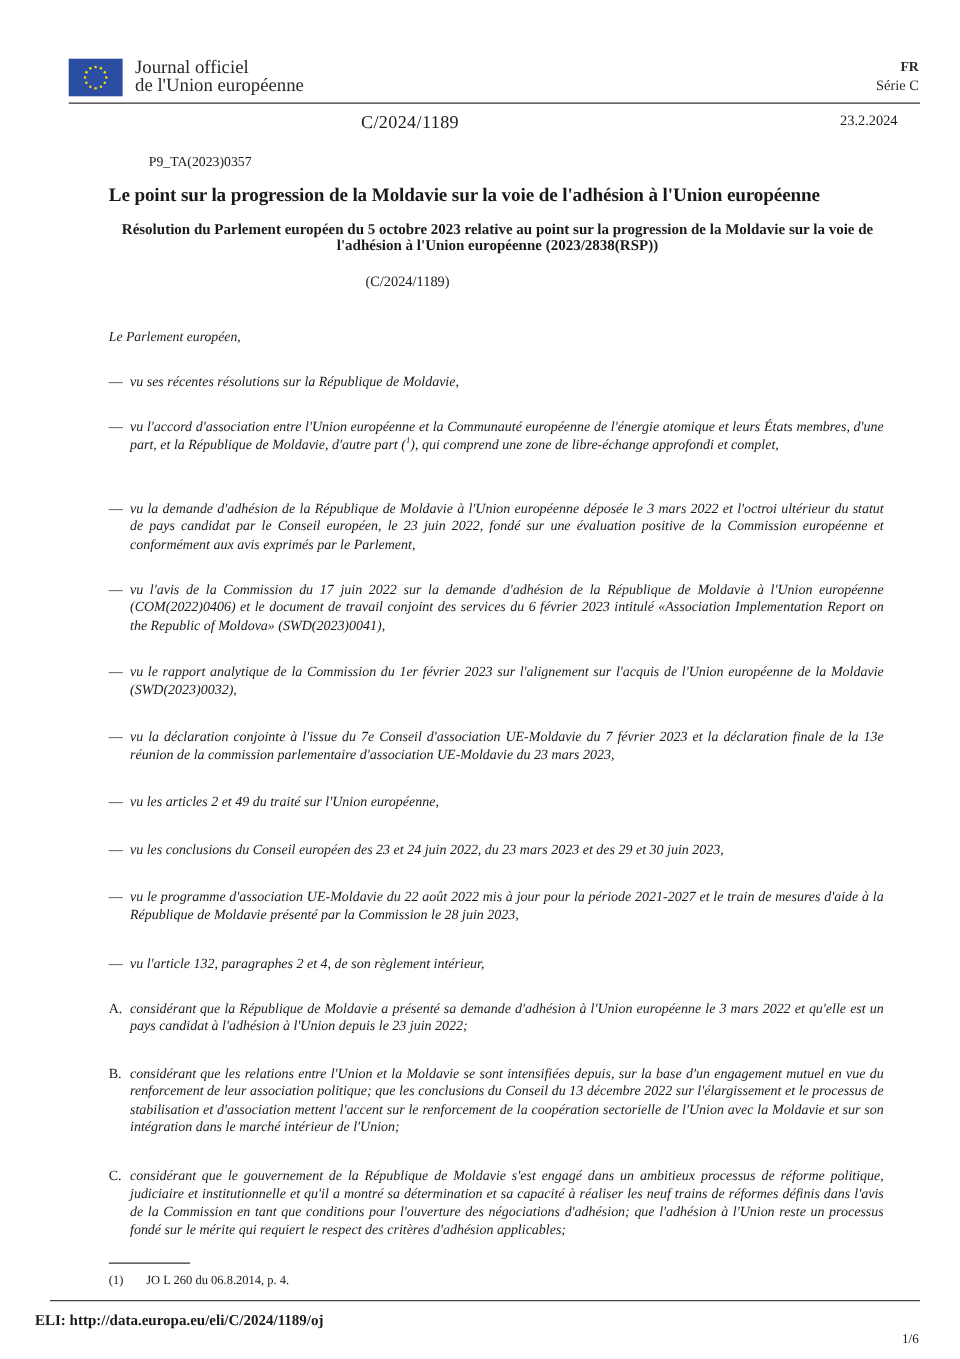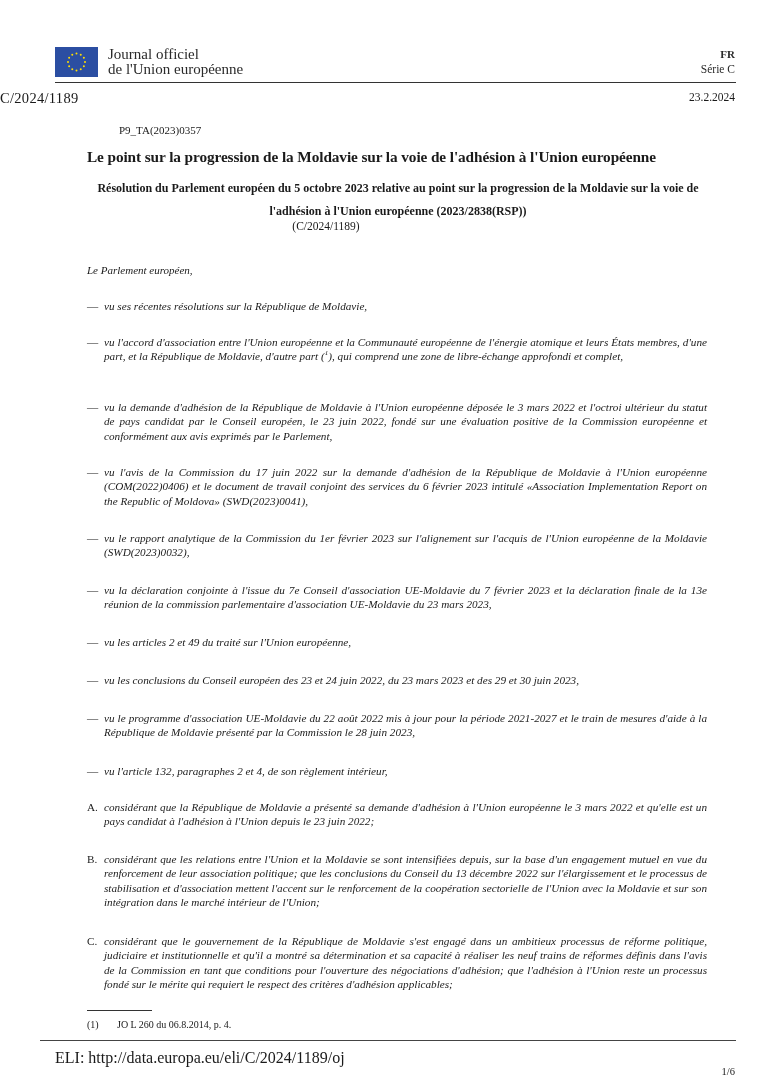--- a/index.html
+++ b/index.html
@@ -5,36 +5,36 @@
   html, body { margin: 0; padding: 0; background: #ffffff; }
   body { width: 768px; height: 1087px; position: relative; overflow: hidden;
          font-family: "Liberation Serif", "DejaVu Serif", serif; color: #1a1a1a; }
   .abs { position: absolute; }
   .flag { left: 55px; top: 47px; width: 43px; height: 30px; background: #2b4ea2; }
   .flag svg { display: block; }
   .journal { left: 108px; top: 47px; font-size: 15px; line-height: 15px; color: #2a2a2a; }
   .hdr-right { right: 33px; top: 47px; font-size: 11.5px; line-height: 15px; text-align: right; color: #2a2a2a; }
   .hdr-right .fr { font-weight: bold; font-size: 11px; }
   .rule-top { left: 55px; top: 82px; width: 681px; height: 0; border-top: 1.5px solid #333; }
-  .docnum { left: 0; width: 656px; top: 90px; font-size: 14.5px; letter-spacing: 0.3px; }
-  .date { right: 33px; top: 91px; font-size: 11.5px; text-align: center; }
+  .docnum { left: 0; width: 656px; top: 90px; text-align: center; font-size: 14.5px; letter-spacing: 0.3px; }
+  .date { right: 50px; top: 91px; font-size: 11.5px; text-align: center; }
   .ref { left: 87px; top: 124px; font-size: 11px; margin-left: 32px; }
   .title { left: 87px; top: 148px; width: 620px; font-size: 15.3px; font-weight: bold; letter-spacing: -0.1px; }
-  .subtitle { left: 87px; top: 177px; width: 622px; text-align: center; font-size: 12px; font-weight: bold; line-height: 23px; }
+  .subtitle { left: 87px; top: 177px; width: 622px; text-align: center; font-size: 12px; font-weight: bold; line-height: 13px; }
   .cnum { left: 0; width: 652px; top: 220px; text-align: center; font-size: 11.5px; }
   .intro { left: 87px; top: 264px; font-size: 11px; font-style: italic; }
   .item { position: absolute; left: 87px; width: 620px; font-size: 11.2px; line-height: 14.3px; text-align: justify; }
   .item .mk { position: absolute; left: 0; top: 0; }
   .item .tx { display: block; margin-left: 17px; font-style: italic; }
   .sup { font-size: 7px; vertical-align: super; line-height: 0; }
   .fn-rule { left: 87px; top: 1010px; width: 65px; height: 0; border-top: 1px solid #333; }
   .fn { left: 87px; top: 1019px; font-size: 10px; }
   .fn .fnt { position: absolute; left: 30px; white-space: nowrap; }
   .rule-bot { left: 40px; top: 1040px; width: 696px; height: 0; border-top: 1.2px solid #444; }
-  .eli { left: 55px; top: 1049px; font-size: 16px; }
+  .eli { left: 28px; top: 1049px; font-size: 12px; font-weight: bold; }
   .page { right: 33px; top: 1066px; font-size: 10.5px; }
 </style>
 </head>
 <body>
 
 <div class="abs flag">
   <svg width="43" height="30" viewBox="0 0 43 30">
     <rect width="43" height="30" fill="#2b4ea2"></rect>
     <g fill="#ffde00">
       <circle cx="21.5" cy="6.5" r="1"></circle>

